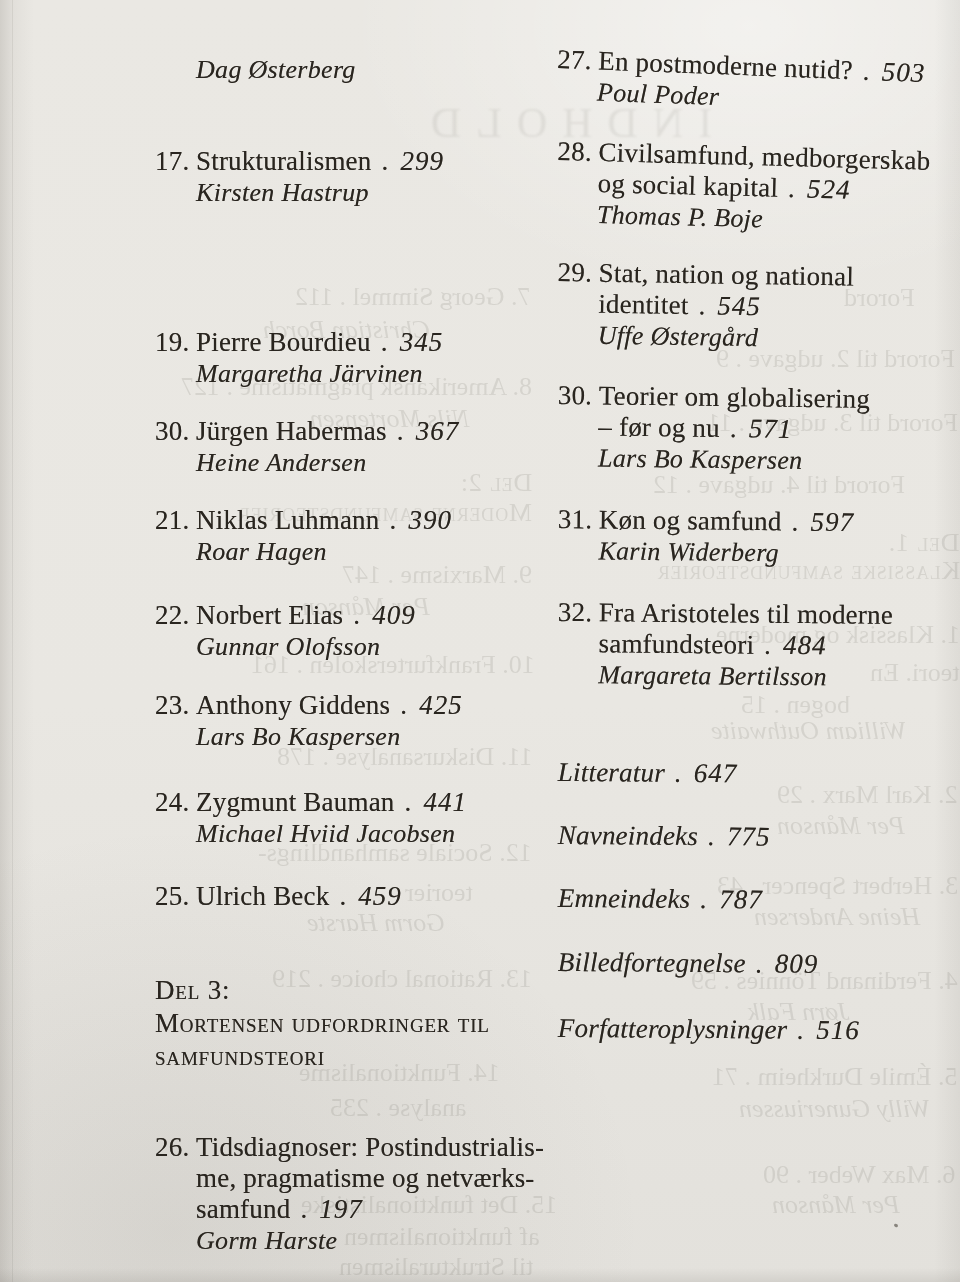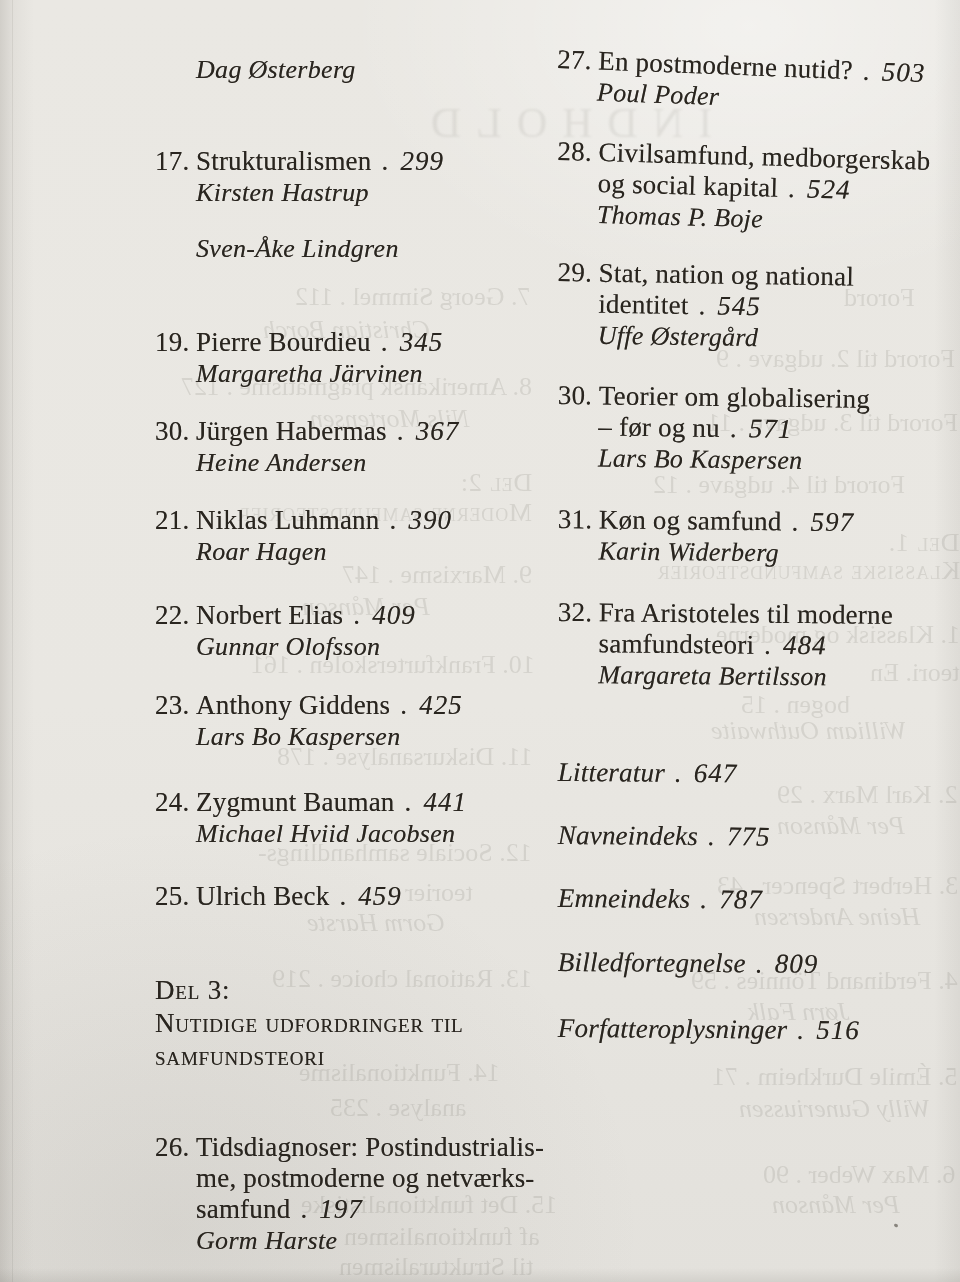--- a/index.html
+++ b/index.html
@@ -100,21 +100,20 @@
     <div class="entry" style="top:54px">
       <div class="author">Dag Østerberg</div>
     </div>
 
     <div class="entry" style="top:146px">
       <div class="tline"><span class="no">17.</span><span>Strukturalismen</span><span class="sep">.</span><span class="pg">299</span></div>
       <div class="author">Kirsten Hastrup</div>
     </div>
 
     <div class="entry" style="top:233px">
-      <div class="author">Sven-Åke Lindgren</div>
     </div>
 
     <div class="entry" style="top:327px">
       <div class="tline"><span class="no">19.</span><span>Pierre Bourdieu</span><span class="sep">.</span><span class="pg">345</span></div>
       <div class="author">Margaretha Järvinen</div>
     </div>
 
     <div class="entry" style="top:416px">
       <div class="tline"><span class="no">30.</span><span>Jürgen Habermas</span><span class="sep">.</span><span class="pg">367</span></div>
       <div class="author">Heine Andersen</div>
@@ -139,27 +138,27 @@
       <div class="tline"><span class="no">24.</span><span>Zygmunt Bauman</span><span class="sep">.</span><span class="pg">441</span></div>
       <div class="author">Michael Hviid Jacobsen</div>
     </div>
 
     <div class="entry" style="top:881px">
       <div class="tline"><span class="no">25.</span><span>Ulrich Beck</span><span class="sep">.</span><span class="pg">459</span></div>
     </div>
 
     <div class="entry schead" style="top:974px">
       <div class="tline">Del 3:</div>
-      <div class="tline">Nutidige udfordringer til</div>
+      <div class="tline">Mortensen udfordringer til</div>
       <div class="tline">samfundsteori</div>
     </div>
 
     <div class="entry" style="top:1132px">
       <div class="tline"><span class="no">26.</span><span>Tidsdiagnoser: Postindustrialis-</span></div>
-      <div class="tline cont">me, postmoderne og netværks-</div>
+      <div class="tline cont">me, pragmatisme og netværks-</div>
       <div class="tline cont"><span>samfund</span><span class="sep">.</span><span class="pg">197</span></div>
       <div class="author">Gorm Harste</div>
     </div>
   </div>
 
   <div class="col col-right txt">
 
     <div class="entry" style="top:44px;transform:rotate(2.2deg)">
       <div class="tline"><span class="no">27.</span><span>En postmoderne nutid?</span><span class="sep">.</span><span class="pg">503</span></div>
       <div class="author">Poul Poder</div>

